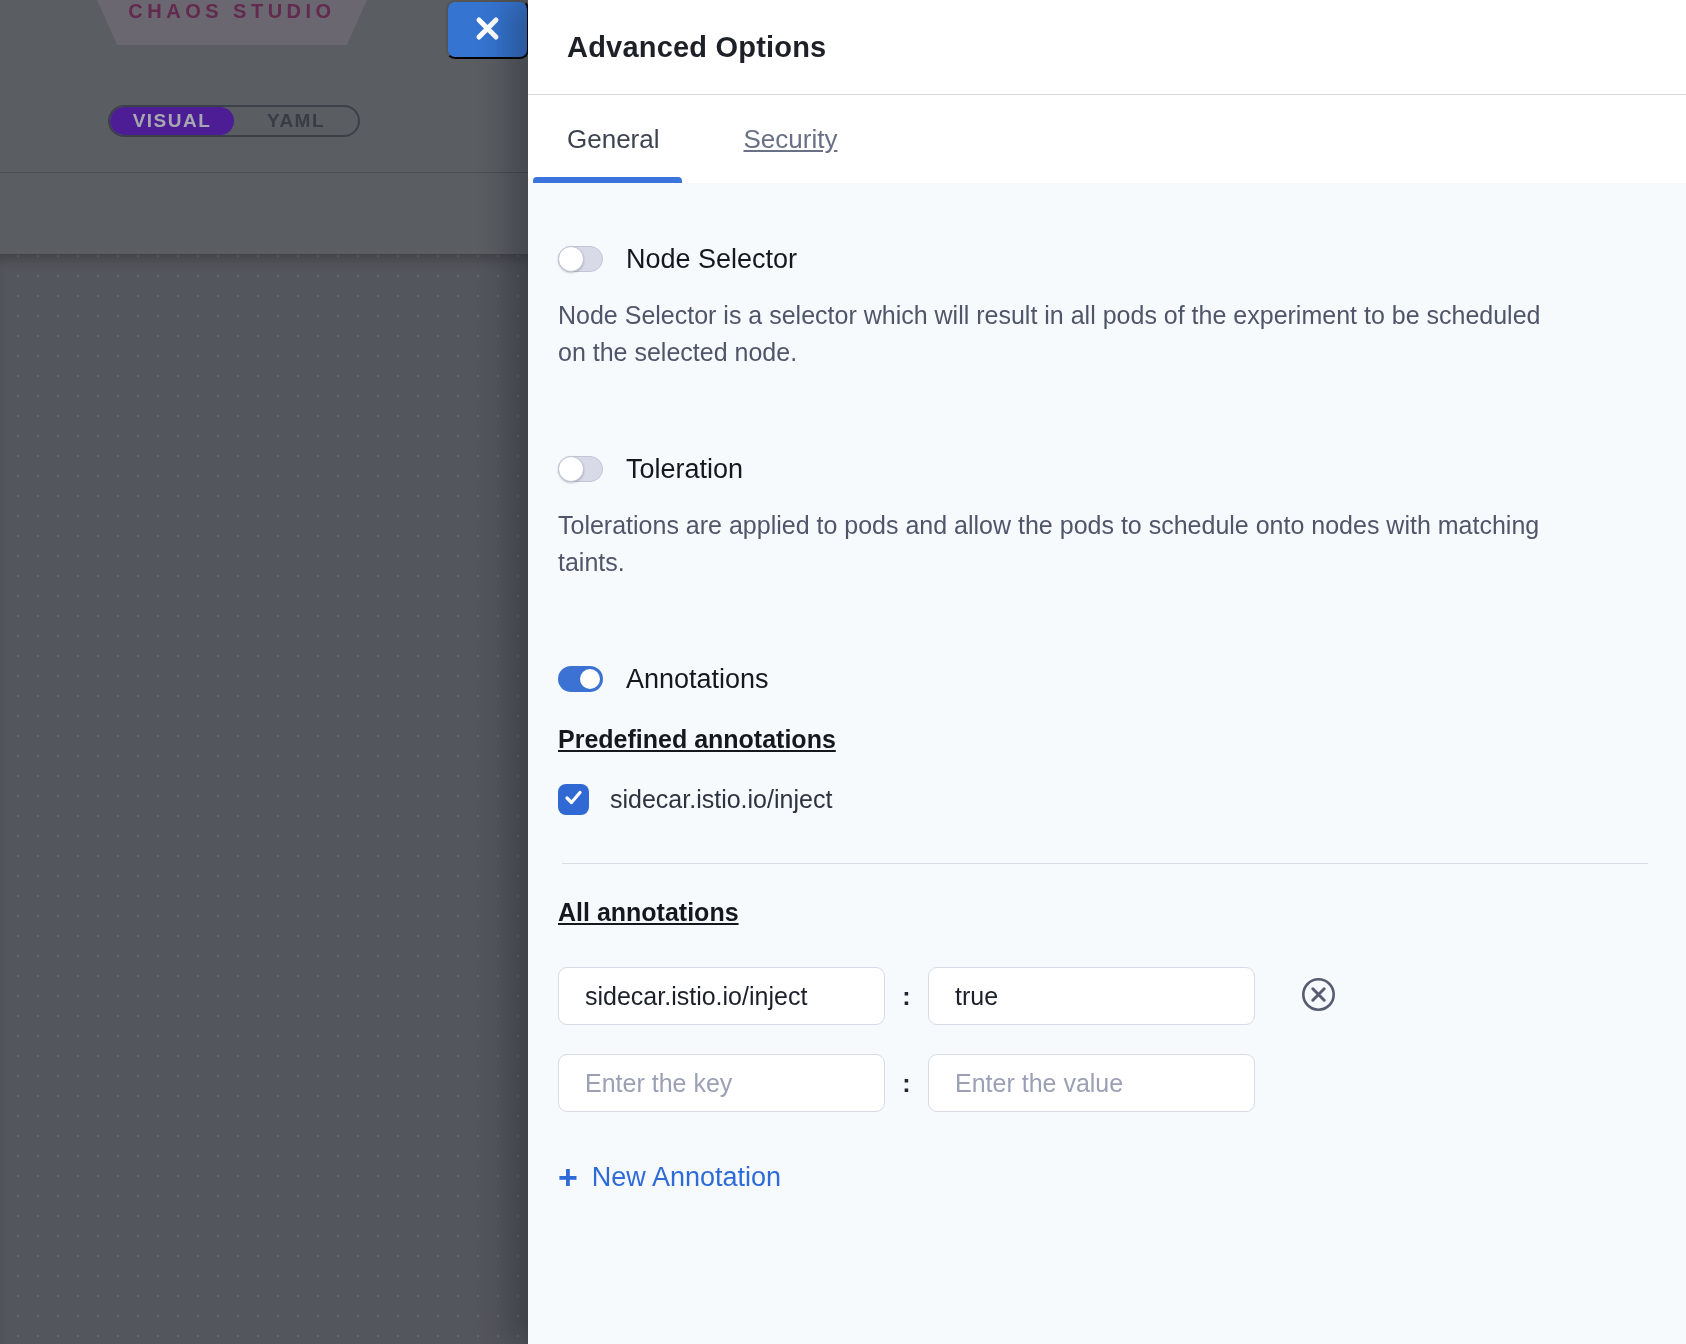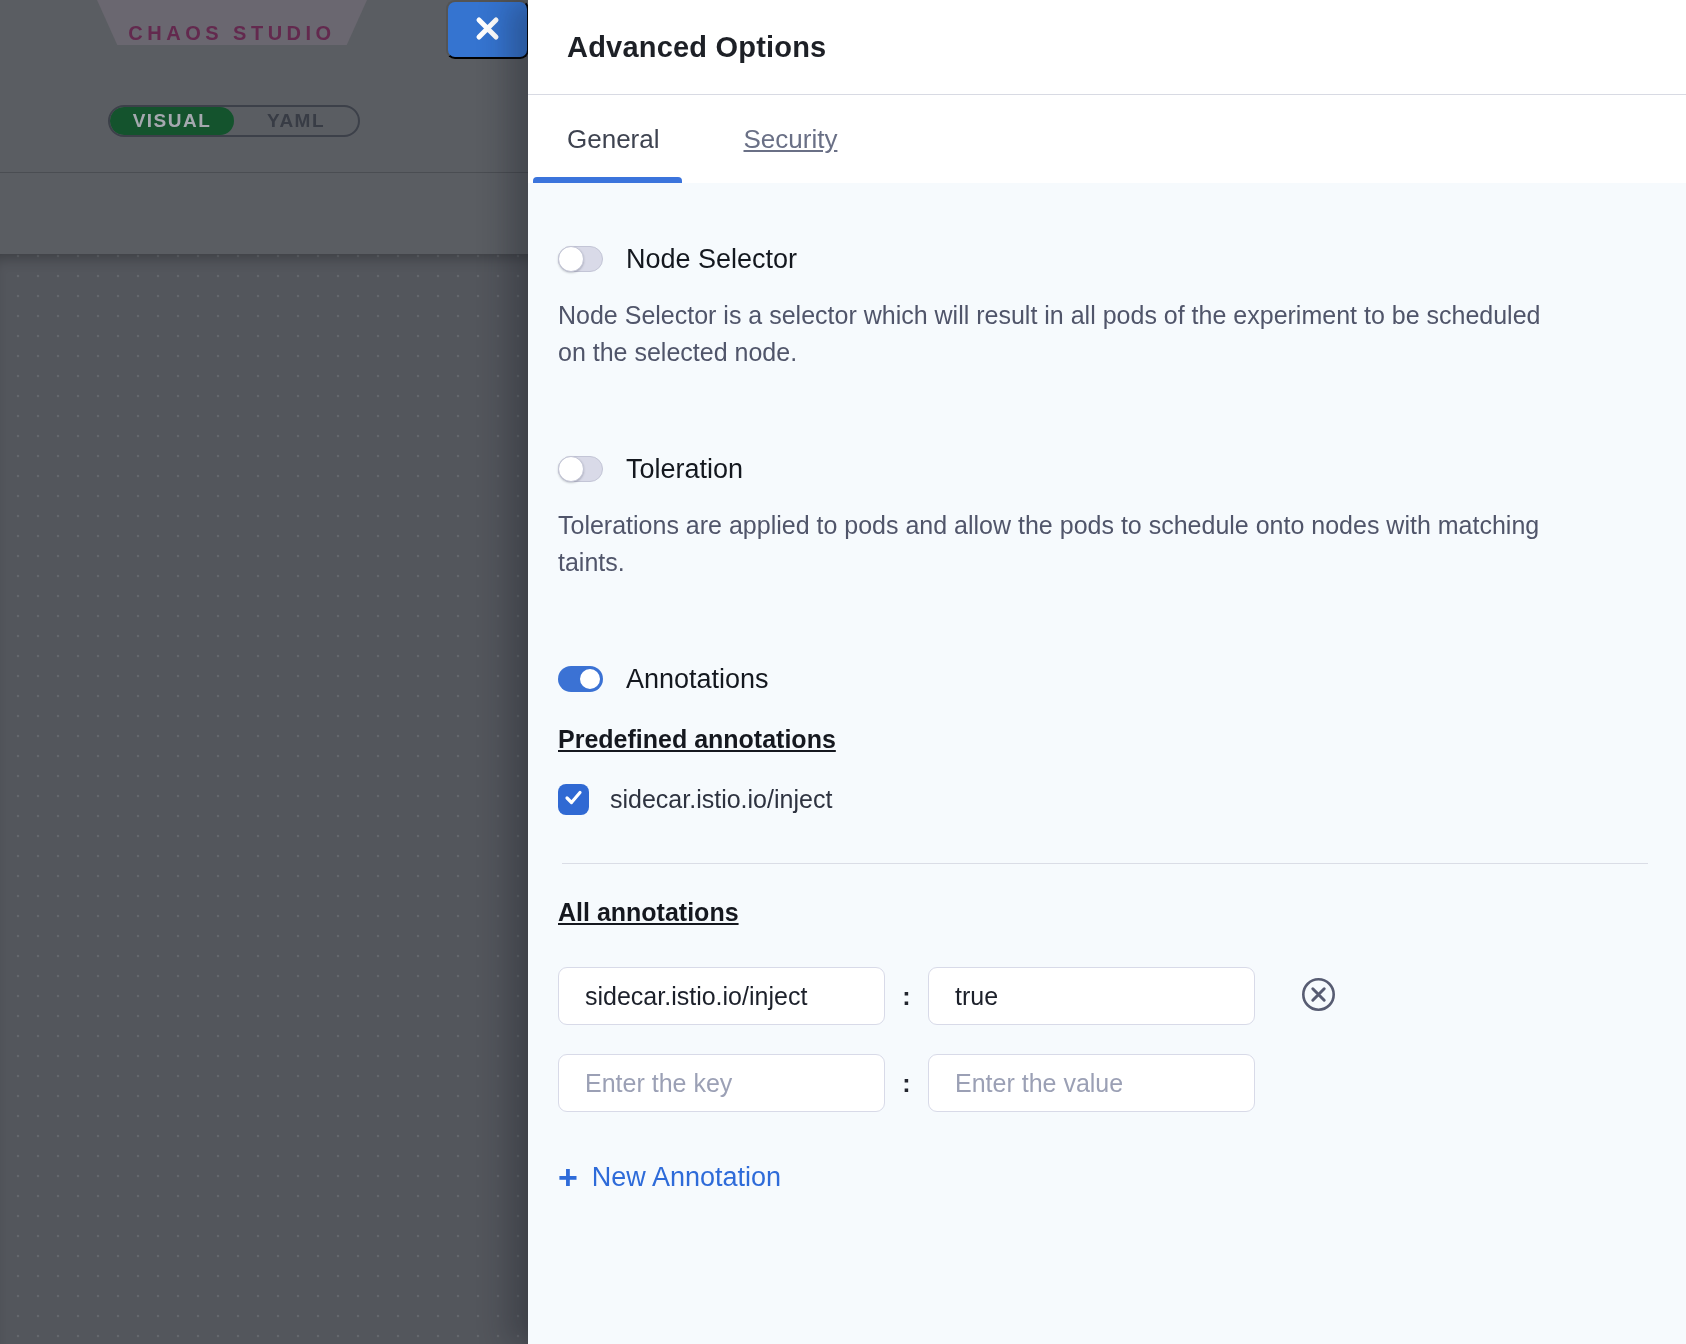--- a/index.html
+++ b/index.html
@@ -12,34 +12,34 @@
 
   
   .left-overlay {
     position:absolute; left:0; top:0; width:528px; height:1344px;
     background:#5a5d62;
   }
   .studio-banner {
     position:absolute; left:97px; top:0; width:270px; height:45px;
     background:#6a6770;
     clip-path:polygon(0 0, 100% 0, 92.5% 100%, 7.5% 100%);
-    display:flex; align-items:flex-end; justify-content:center;
+    display:flex; align-items:flex-start; justify-content:center;
   }
   .studio-banner span {
     color:#63294e; font-size:20px; font-weight:800; letter-spacing:4.5px;
   }
   .mode-pill {
     position:absolute; left:108px; top:105px; width:252px; height:32px;
     border:2px solid #3c4049; border-radius:17px; display:flex; overflow:hidden;
   }
   .mode-seg {
     flex:1; display:flex; align-items:center; justify-content:center;
     font-size:19px; font-weight:700; letter-spacing:1.5px;
   }
-  .mode-seg.active { background:#14532d; border-radius:16px; color:#a5a8af; }
+  .mode-seg.active { background:#4c1d95; border-radius:16px; color:#a5a8af; }
   .mode-seg.inactive { color:#383c45; }
   .left-divider {
     position:absolute; left:0; top:172px; width:528px; height:1px; background:#4a4d52;
   }
   .dot-canvas {
     position:absolute; left:0; top:254px; width:528px; height:1090px;
     background-color:#53565c;
     background-image:radial-gradient(circle, #64676d 1.4px, transparent 1.6px);
     background-size:20px 20px; background-position:8px 12px;
     box-shadow:inset 0 12px 14px -8px rgba(0,0,0,0.28);

